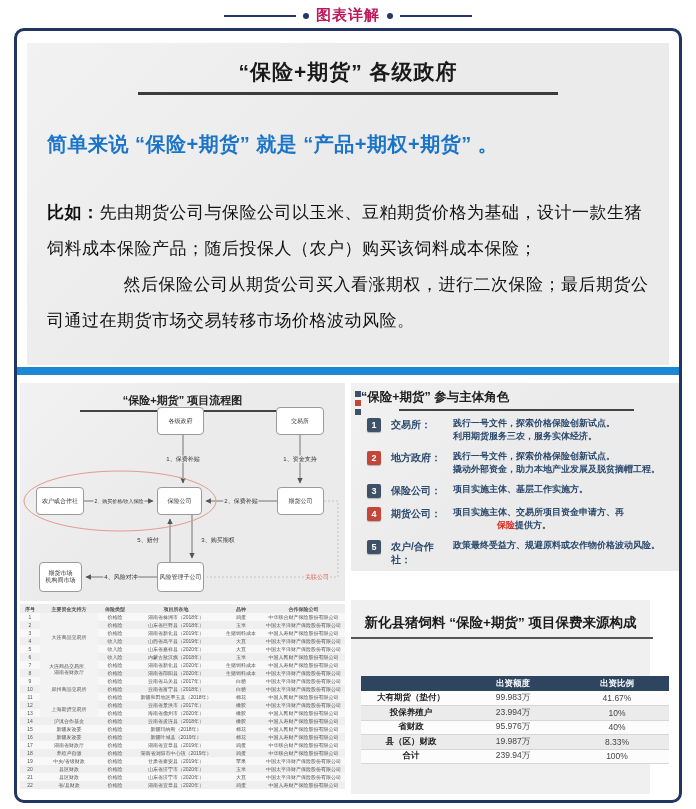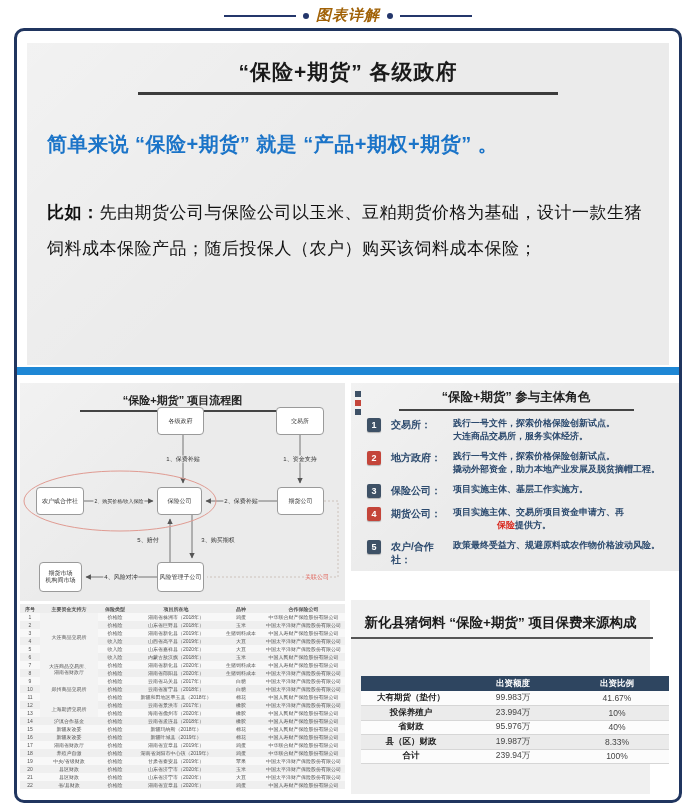--- a/index.html
+++ b/index.html
@@ -5,21 +5,21 @@
   * { margin:0; padding:0; box-sizing:border-box; }
   html,body { width:696px; height:809px; background:#fff; overflow:hidden;
     font-family:"Liberation Sans","DejaVu Sans",sans-serif; }
   .page { position:relative; width:696px; height:809px; }
 
   
   .hdr { position:absolute; top:6px; left:0; right:0; display:flex;
     align-items:center; justify-content:center; gap:7px; }
   .hdr .line { width:72px; height:2px; background:#24366b; }
   .hdr .dot { width:6px; height:6px; border-radius:50%; background:#24366b; }
-  .hdr .txt { color:#a16207; font-size:15px; font-weight:800; font-style:italic; letter-spacing:1px; }
+  .hdr .txt { color:#be185d; font-size:15px; font-weight:800; letter-spacing:1px; }
 
   
   .frame { position:absolute; left:14px; right:14px; top:28px; bottom:6px;
     border:3px solid #20355f; border-radius:10px; background:#fff; }
 
   .panel { background:#ebebeb; background-image:linear-gradient(135deg, rgba(255,255,255,.35) 0%, rgba(255,255,255,0) 45%); }
 
   
   .overview { position:absolute; left:10px; right:10px; top:12px; height:322px; }
   .ov-title { text-align:center; padding-top:15px; font-size:21px; font-weight:800; color:#1a1a1a; letter-spacing:1px; }
@@ -52,21 +52,21 @@
     overflow:hidden; white-space:pre-line; }
   table.ltable tr:nth-child(odd) td { background:#f8f8f8; }
   table.ltable tr:nth-child(even) td { background:#efefef; }
   table.ltable td[rowspan] { background:#f3f3f3 !important; }
   .c0{width:20px}.c1{width:58px}.c2{width:34px}.c3{width:88px}.c4{width:42px}.c5{width:83px}
 
   
   .roles { position:absolute; left:334px; top:352px; width:328px; height:188px; padding:6px 8px 0 10px; }
   .decor { position:absolute; left:4px; top:8px; display:flex; flex-direction:column; gap:3px; }
   .decor i { width:6px; height:6px; display:block; }
-  .roles-title { text-align:center; font-size:12.5px; font-weight:800; color:#1f1f1f; }
+  .roles-title { font-size:12.5px; font-weight:800; color:#1f1f1f; }
   .roles-underline { width:235px; height:2px; background:#444; margin:3px auto 6px; }
   .role-row { display:flex; align-items:flex-start; margin-bottom:8px; }
   .role-num { flex:0 0 14px; height:14px; border-radius:2px; color:#fff; font-size:9px; font-weight:700;
     display:flex; align-items:center; justify-content:center; margin:1px 10px 0 6px;
     box-shadow:0 1px 1px rgba(0,0,0,.25); }
   .role-name { flex:0 0 62px; font-size:10px; font-weight:800; color:#2c4a6e; line-height:13px; padding-top:1px; }
   .role-desc { font-size:9px; font-weight:700; color:#2c4a6e; line-height:12.5px; }
   .role-desc .seg-red { color:#d8281e;padding-left:44px; }
 
   
@@ -95,20 +95,21 @@
   </div>
 
   <div class="frame">
 
     <div class="overview panel">
       <div class="ov-title">“保险+期货” 各级政府</div>
       <div class="ov-underline"></div>
       <div class="ov-blue">简单来说 “保险+期货” 就是 “产品+期权+期货” 。</div>
       <div class="ov-para">
         <div class="p1"><span class="lbl">比如：</span><span>先由期货公司与保险公司以玉米、豆粕期货价格为基础，设计一款生猪饲料成本保险产品；随后投保人（农户）购买该饲料成本保险；</span></div>
+        <div class="p2">然后保险公司从期货公司买入看涨期权，进行二次保险；最后期货公司通过在期货市场交易转移市场价格波动风险。</div>
       </div>
     </div>
 
     <div class="divider"></div>
 
     <div class="flow panel">
       <div class="flow-title">“保险+期货” 项目流程图</div>
       <div class="flow-underline"></div>
       <svg class="fc" viewBox="0 0 325 218" width="325" height="218">
         <defs>
@@ -344,21 +345,21 @@
           <i style="background:#3e5166"></i>
       </div>
       <div class="roles-title">“保险+期货” 参与主体角色</div>
       <div class="roles-underline"></div>
       <div>
           <div class="role-row">
             <span class="role-num" style="background: rgb(62, 81, 102);">1</span>
             <span class="role-name">交易所：</span>
             <div class="role-desc">
               <div><span>践行一号文件，探索价格保险创新试点。</span></div>
-              <div><span>大连商品交易所，服务实体经济。</span></div>
+              <div><span>利用期货服务三农，服务实体经济。</span></div>
             </div>
           </div>
           <div class="role-row">
             <span class="role-num" style="background: rgb(196, 69, 58);">2</span>
             <span class="role-name">地方政府：</span>
             <div class="role-desc">
               <div><span>践行一号文件，探索价格保险创新试点。</span></div>
               <div><span>撬动外部资金，助力本地产业发展及脱贫摘帽工程。</span></div>
             </div>
           </div>

